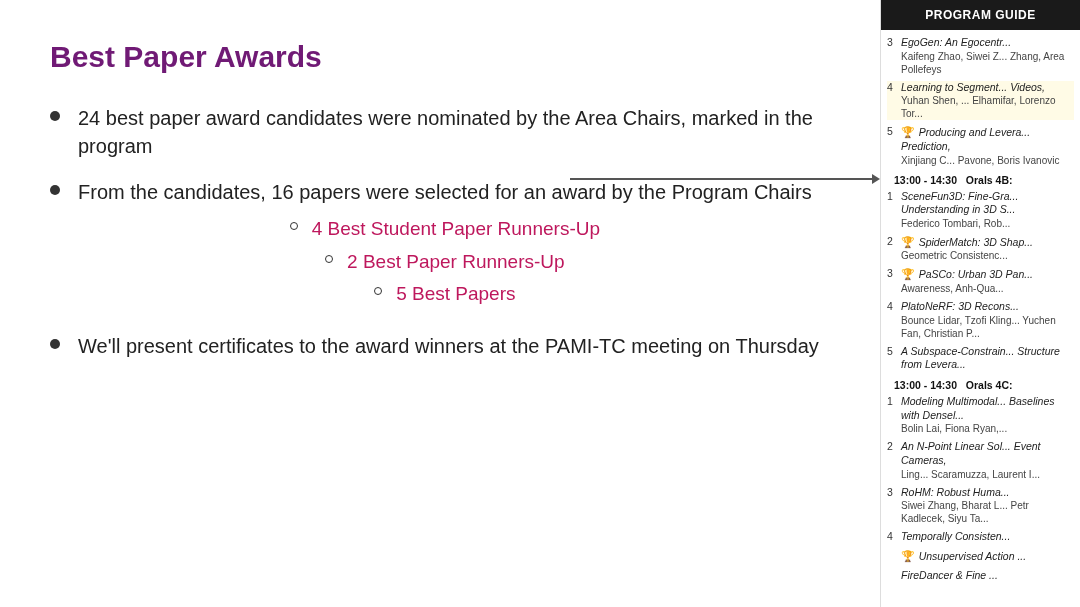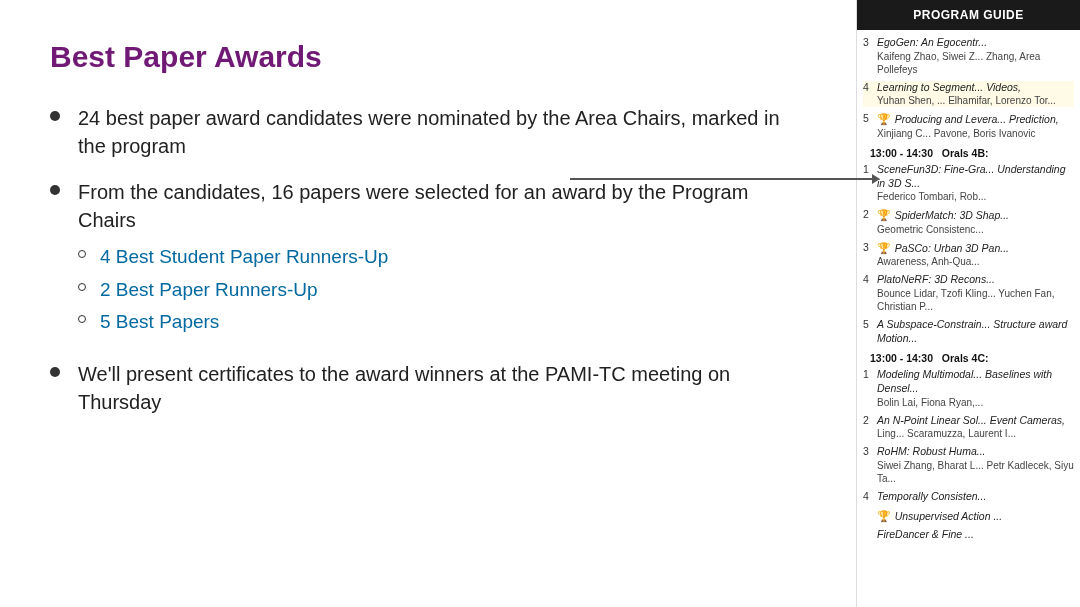--- a/index.html
+++ b/index.html
@@ -59,22 +59,23 @@
     .sub-list {
       list-style: none;
       margin-top: 10px;
     }
 
     .sub-list li {
       display: flex;
       align-items: flex-start;
       margin-bottom: 6px;
       font-size: 19px;
-      color: #0369a1;
+      color: #be185d;
       line-height: 1.4;
+      justify-content: center;
     }
 
     .sub-bullet {
       display: inline-block;
       width: 8px;
       height: 8px;
       border: 1.5px solid #333;
       border-radius: 50%;
       margin-top: 6px;
       margin-right: 14px;
@@ -106,21 +107,21 @@
       width: 0;
       height: 0;
       border-top: 5px solid transparent;
       border-bottom: 5px solid transparent;
       border-left: 8px solid #555;
       flex-shrink: 0;
     }
 
     
     .sidebar {
-      width: 224px;
+      width: 200px;
       background: #fff;
       border-left: 1px solid #ddd;
       overflow: hidden;
       font-size: 11px;
       color: #222;
     }
 
     .sidebar-header {
       background: #1a1a1a;
       color: #fff;
@@ -284,21 +285,21 @@
       <div class="entry-num">4</div>
       <div class="entry-text">
         <div class="entry-title">PlatoNeRF: 3D Recons...</div>
         <div class="entry-authors">Bounce Lidar, Tzofi Kling... Yuchen Fan, Christian P...</div>
       </div>
     </div>
 
     <div class="sidebar-entry">
       <div class="entry-num">5</div>
       <div class="entry-text">
-        <div class="entry-title">A Subspace-Constrain... Structure award Motion...</div>
+        <div class="entry-title">A Subspace-Constrain... Structure from Levera...</div>
       </div>
     </div>
 
     <div class="section-header">13:00 - 14:30&nbsp;&nbsp;&nbsp;Orals 4C:</div>
 
     <div class="sidebar-entry">
       <div class="entry-num">1</div>
       <div class="entry-text">
         <div class="entry-title">Modeling Multimodal... Baselines with Densel...</div>
         <div class="entry-authors">Bolin Lai, Fiona Ryan,...</div>

